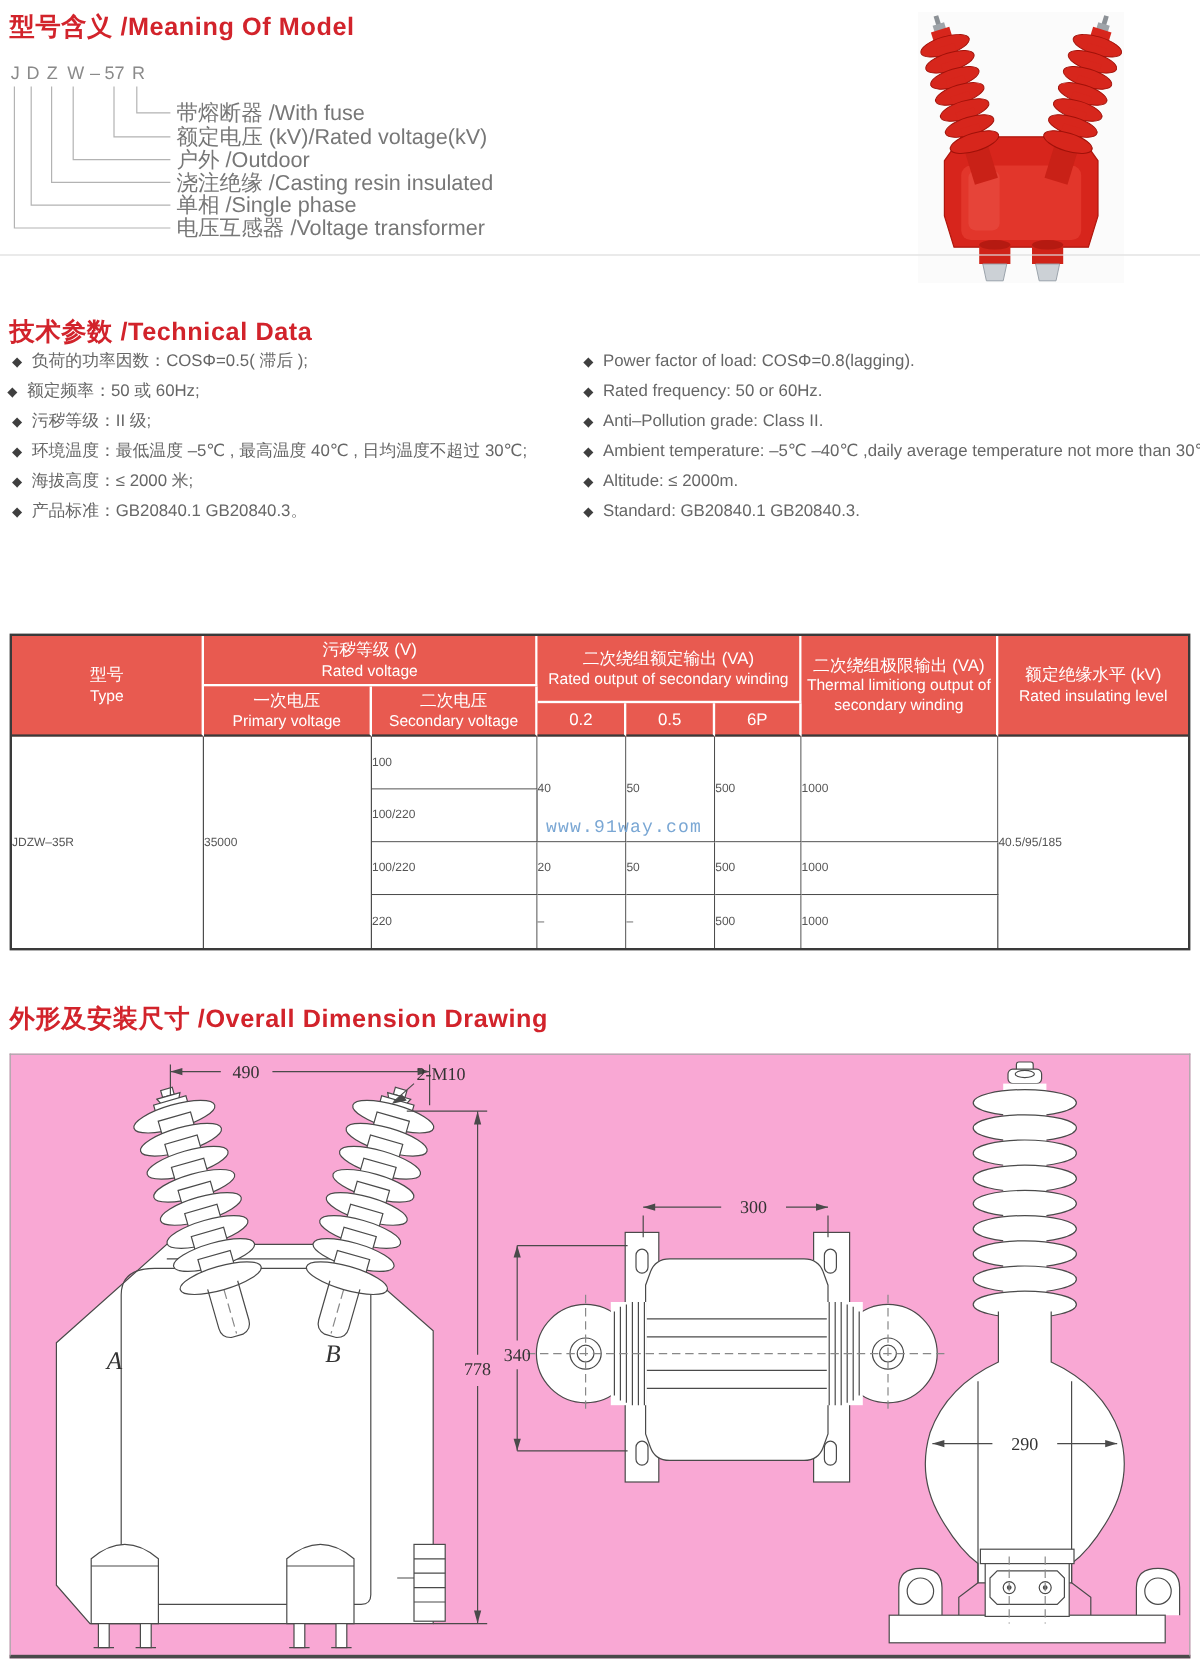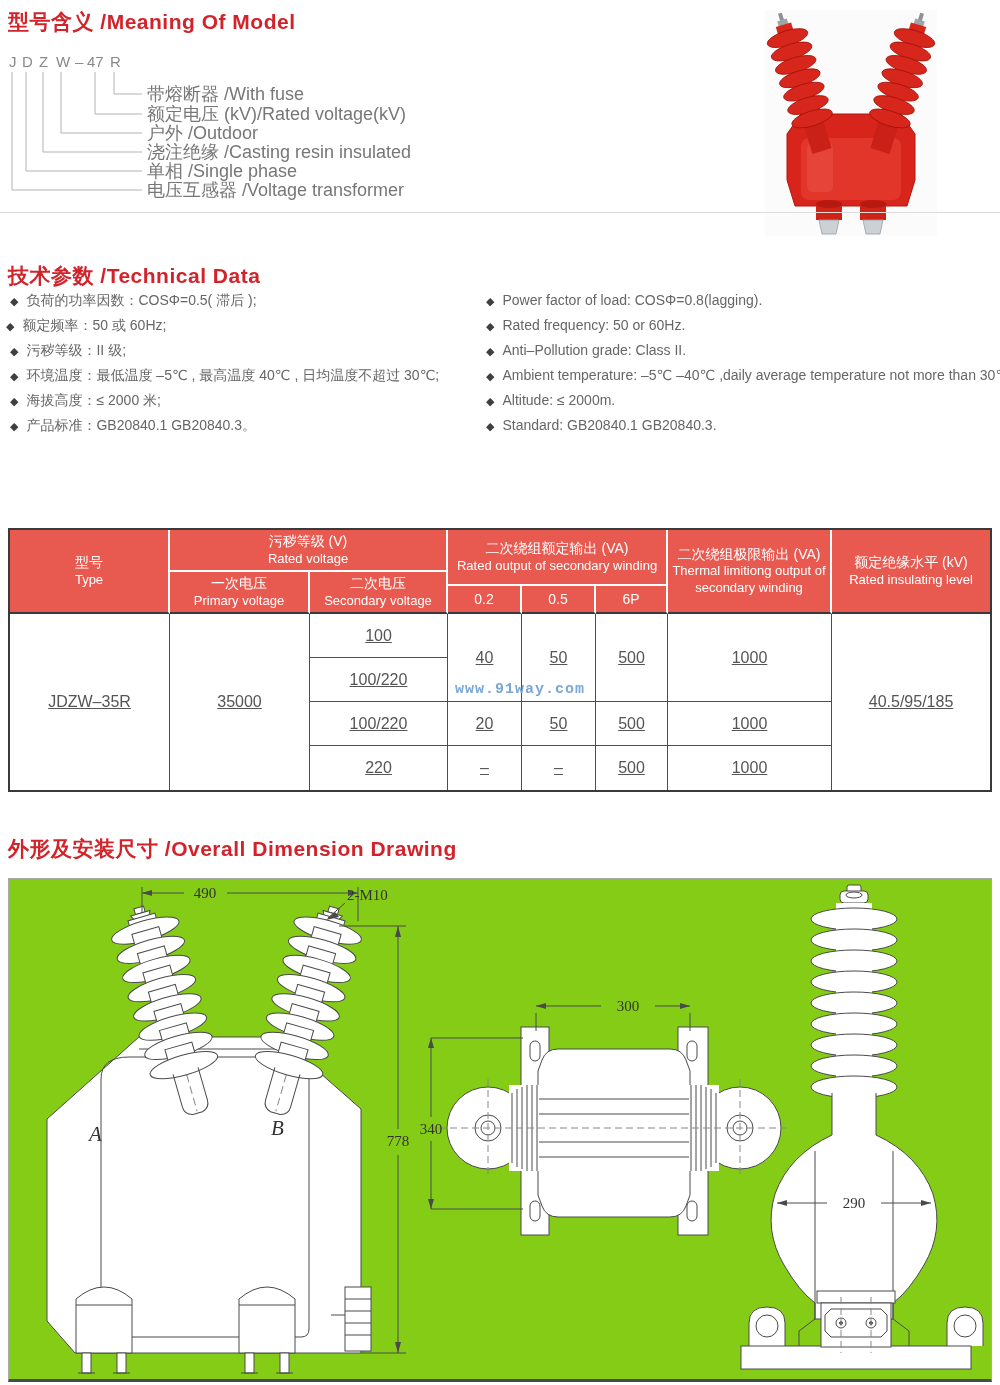--- a/index.html
+++ b/index.html
@@ -15,46 +15,46 @@
   .bullet-row { position:absolute; height:22px; line-height:22px; font-size:14px; color:#666; white-space:nowrap; }
   .dm { font-size:11px; color:#3f3f3f; margin-right:8px; }
   
   .tbl-wrap { position:absolute; left:8px; top:528px; width:984px; border:2px solid #3a3a3a; background:#fff; }
   table { border-spacing:0; table-layout:fixed; width:980px; }
   th { background:#e85a50; color:#ffffff; font-weight:normal; text-align:center; vertical-align:middle;
        border-right:2px solid #fff; border-bottom:2px solid #fff; font-size:14px; line-height:1.3; padding:1px; }
   th .en { font-size:13px; }
   th.hbot { border-bottom:2px solid #3a3a3a; }
   th.last, td.last { border-right:none; }
-  td { text-align:center; vertical-align:middle; font-size:16px; color:#555;
-       border-right:1px solid #4d4d4d; border-bottom:1px solid #4d4d4d; background:#fff;text-decoration:underline; }
+  td { vertical-align:middle; font-size:10px; color:#555;
+       border-right:1px solid #4d4d4d; border-bottom:1px solid #4d4d4d; background:#fff; }
   td.bb0 { border-bottom:none; }
   tr.hr1 { height:42px; } tr.hr2 { height:14px; } tr.hr3 { height:28px; }
   tr.br { height:44px; }
   .watermark { position:absolute; left:455px; top:681px; font-family:"Liberation Mono","DejaVu Sans Mono",monospace;
-       font-size:15px; color:#7aa7d4; letter-spacing:1px;font-weight:bold; }
+       font-size:15px; color:#7aa7d4; letter-spacing:1px; }
   
   .draw-box { position:absolute; left:8px; top:878px; width:984px; height:504px;
-       border:1px solid #a8a8a8; border-bottom:3px solid #4a4a4a; background:#84cc16; }
+       border:1px solid #a8a8a8; border-bottom:3px solid #4a4a4a; background:#f9a8d4; }
   text.dim { font-family:"Liberation Serif","DejaVu Serif",serif; font-size:15px; fill:#333; stroke:none; }
   text.ablab { font-family:"Liberation Serif","DejaVu Serif",serif; font-size:21px; font-style:italic; fill:#333; stroke:none; }
 </style>
 </head>
 <body>
 
 <div id="page">
 
   <div class="sec-title" style="top:8px">型号含义 /Meaning Of Model</div>
 
   <span class="mc" style="left:9px">J</span>
   <span class="mc" style="left:22px">D</span>
   <span class="mc" style="left:39px">Z</span>
   <span class="mc" style="left:56px">W</span>
   <span class="mc" style="left:75px">–</span>
-  <span class="mc" style="left:87px">47</span>
+  <span class="mc" style="left:87px">57</span>
   <span class="mc" style="left:110px">R</span>
 
   <svg class="abs" style="left:0;top:40px" width="150" height="160">
     <g stroke="#b3b3b3" stroke-width="1" fill="none">
       <polyline points="114,32 114,54 142,54"></polyline>
       <polyline points="95,32 95,74 142,74"></polyline>
       <polyline points="61,32 61,93 142,93"></polyline>
       <polyline points="43,32 43,112 142,112"></polyline>
       <polyline points="26,32 26,131 142,131"></polyline>
       <polyline points="12,32 12,150 142,150"></polyline>

